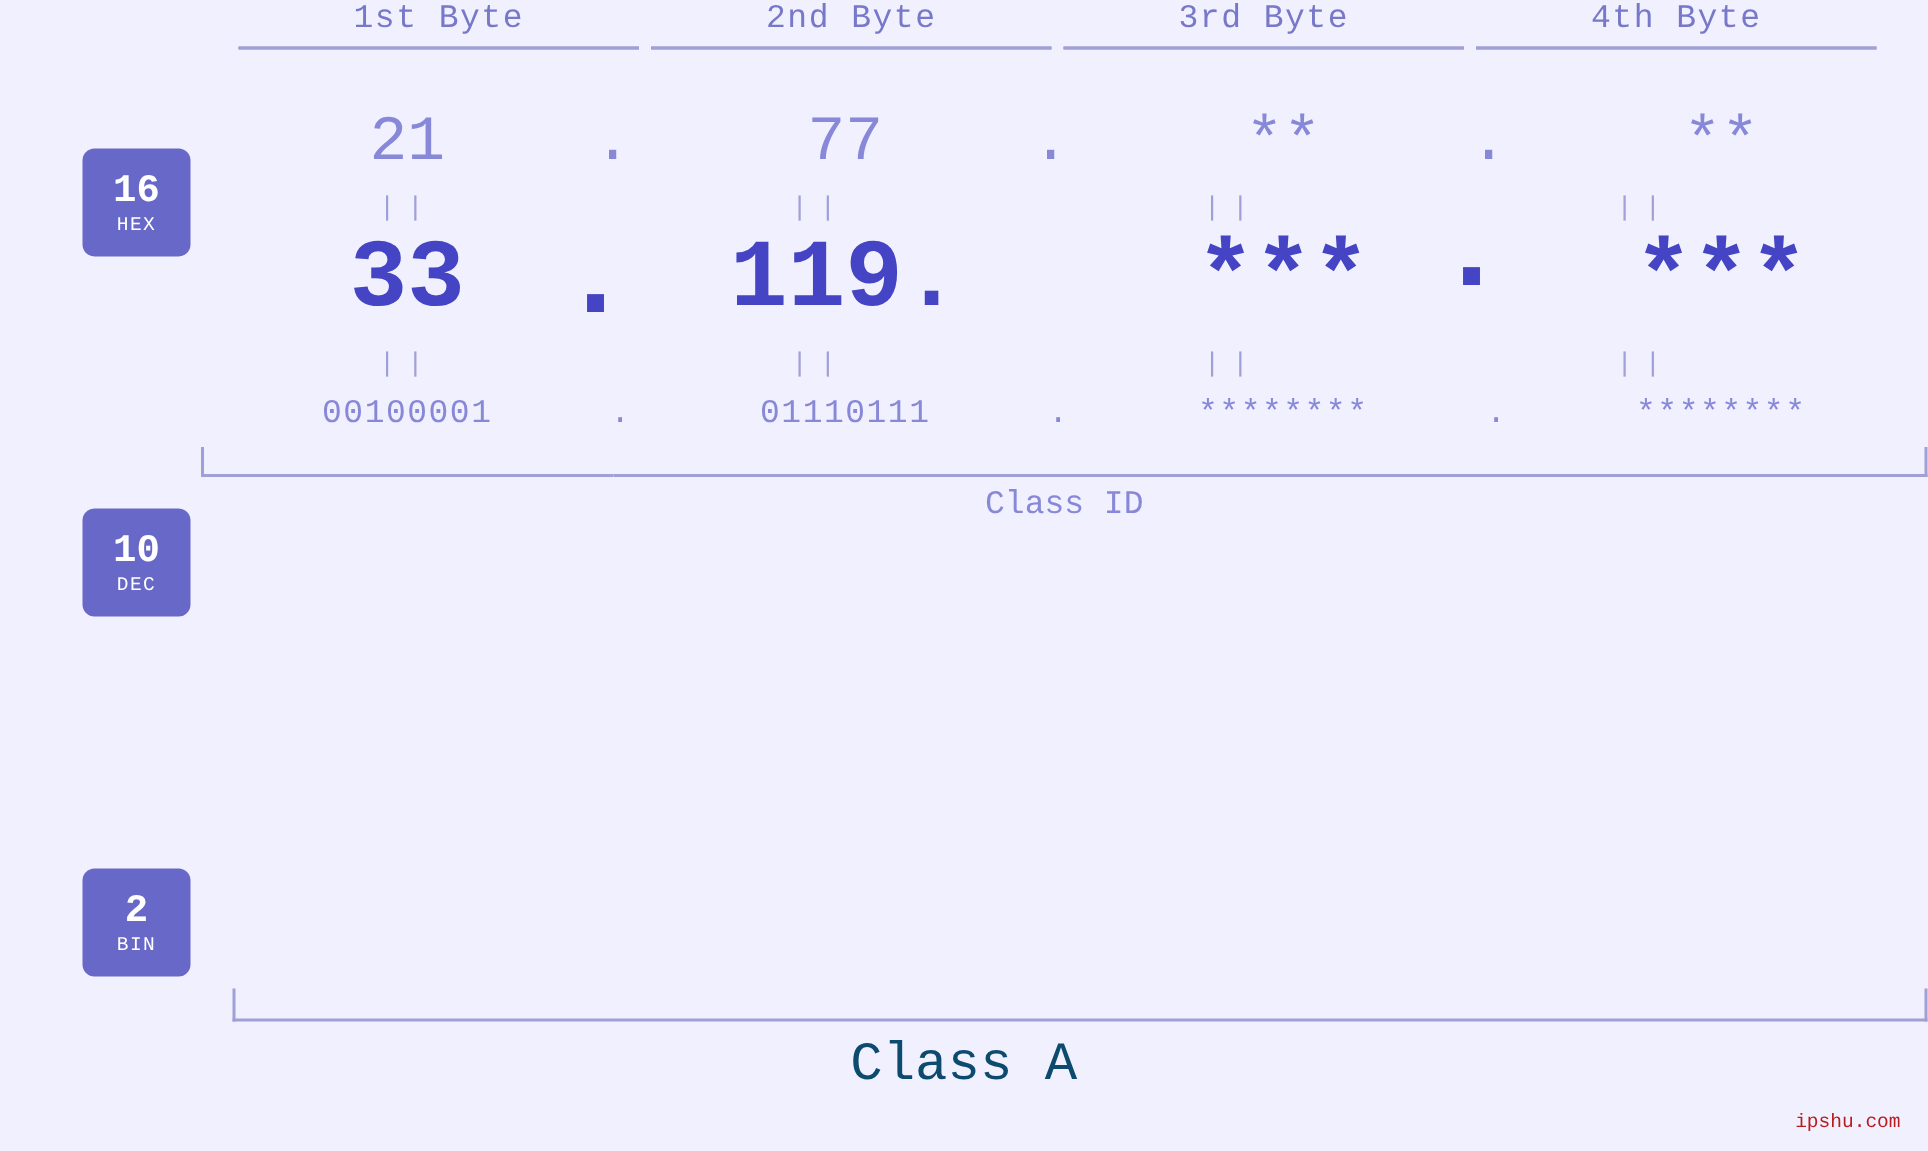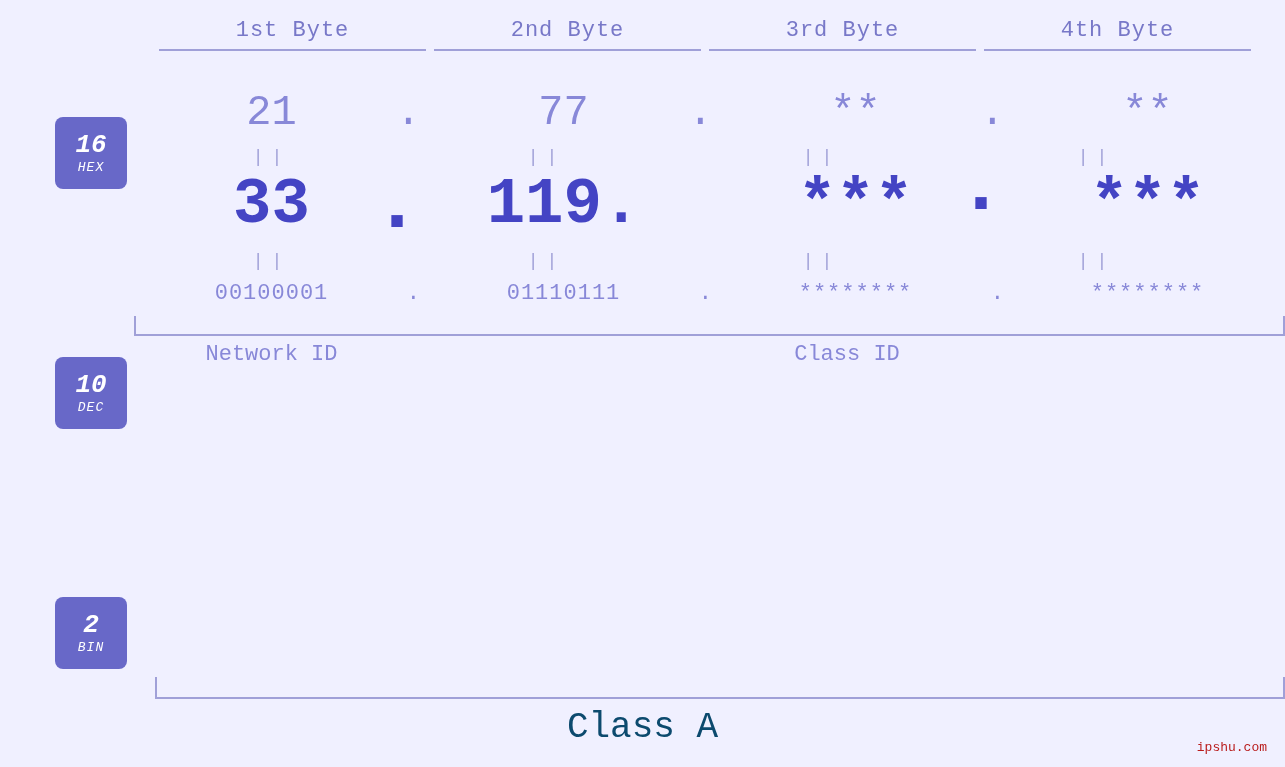--- a/index.html
+++ b/index.html
@@ -20,21 +20,20 @@
       display: flex;
       flex-direction: column;
       align-items: center;
     }
 
     
     .byte-headers {
       display: flex;
       width: 100%;
       padding-left: 155px;
-      padding-top: 18px;
       margin-bottom: 0px;
     }
 
     .byte-header {
       width: 275px;
       text-align: center;
       color: #7878c8;
       font-size: 22px;
       font-family: 'Courier New', Courier, monospace;
       letter-spacing: 1px;
@@ -67,21 +66,20 @@
       background: #6868c8;
       color: white;
       width: 72px;
       height: 72px;
       border-radius: 8px;
       display: flex;
       flex-direction: column;
       align-items: center;
       justify-content: center;
       font-family: 'Courier New', Courier, monospace;
-      font-style: italic;
     }
 
     .badge-num {
       font-size: 26px;
       font-weight: bold;
       line-height: 1.1;
     }
 
     .badge-type {
       font-size: 13px;
@@ -302,21 +300,20 @@
       </div>
 
       <div style="display:flex; margin-top:10px; width:100%;">
 
         <div style="width:275px; border-left:2px solid #a0a0d8; border-bottom:2px solid #a0a0d8; height:20px;"></div>
 
         <div style="flex:1; border-right:2px solid #a0a0d8; border-bottom:2px solid #a0a0d8; height:20px;"></div>
       </div>
 
       <div style="display:flex; margin-top:6px; width:100%;">
-        <div style="width:275px; text-align:center; color:#8888d8; font-size:22px; font-family:'Courier New',Courier,monospace;">Network ID</div>
         <div style="flex:1; text-align:center; color:#8888d8; font-size:22px; font-family:'Courier New',Courier,monospace;">Class ID</div>
       </div>
 
     </div>
   </div>
 
   <div style="width:calc(100% - 155px); margin-left:155px; border-left:2px solid #a0a0d8; border-bottom:2px solid #a0a0d8; border-right:2px solid #a0a0d8; height:22px; margin-top:8px; padding-right:30px;"></div>
 
   <div style="width:100%; text-align:center; color:#0c4a6e; font-size:36px; font-family:'Courier New',Courier,monospace; margin-top:8px;">Class A</div>
 

